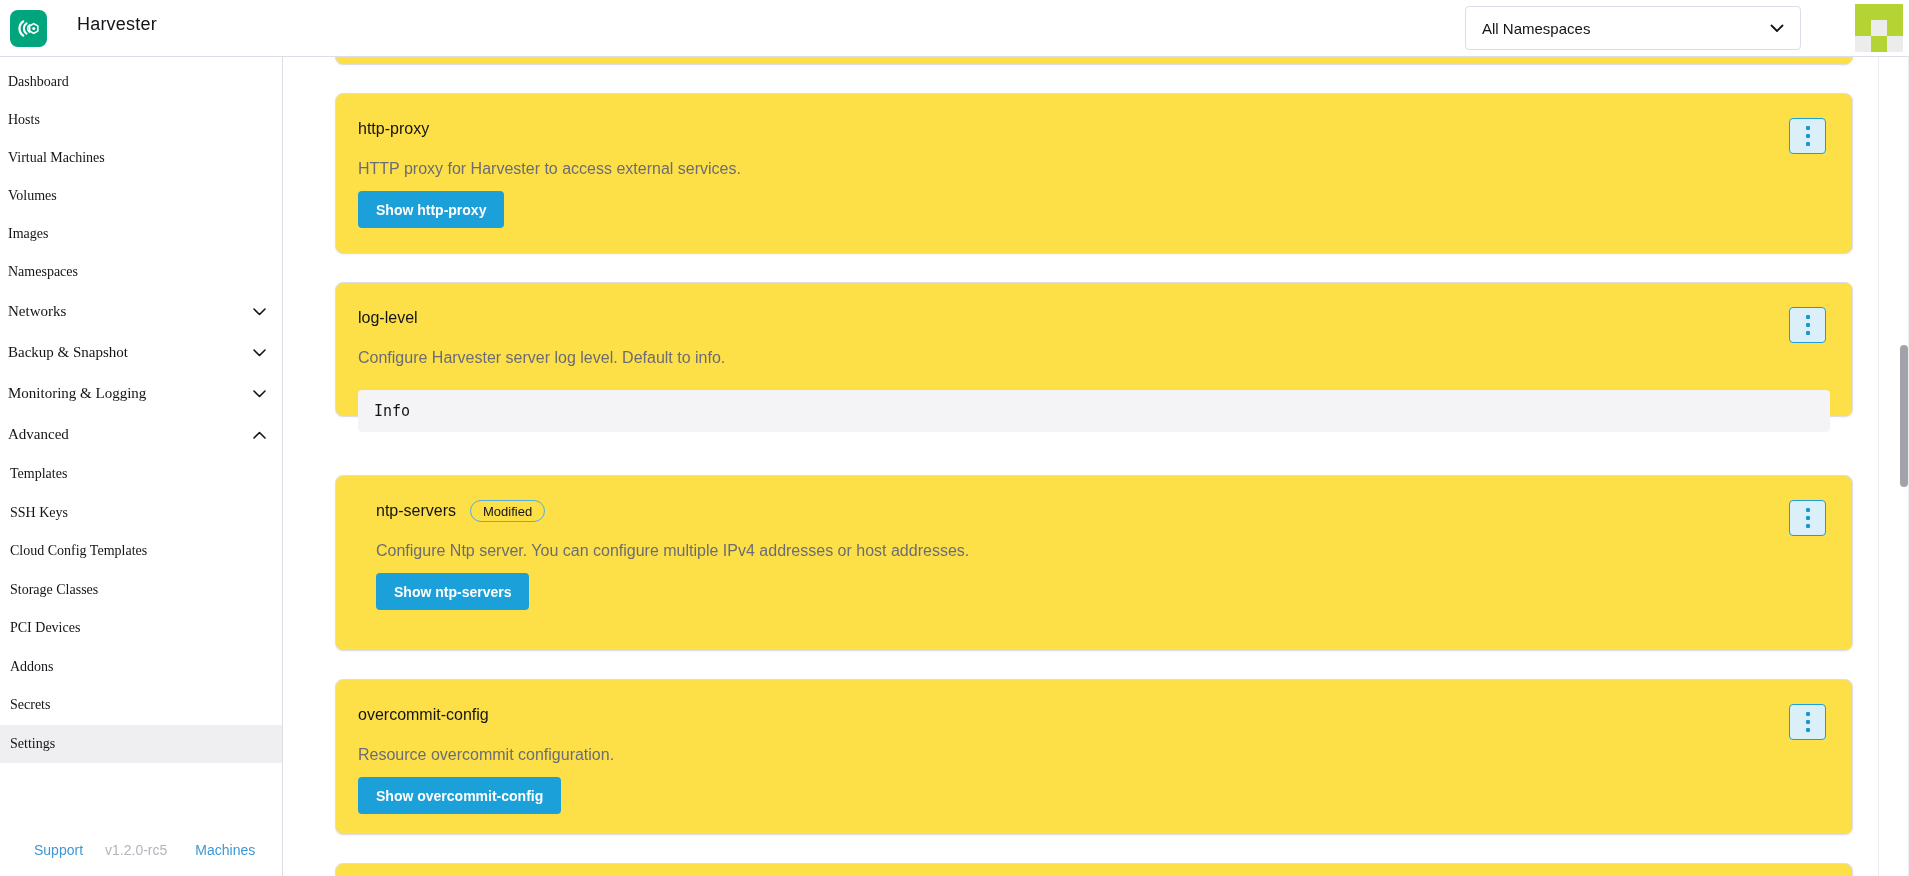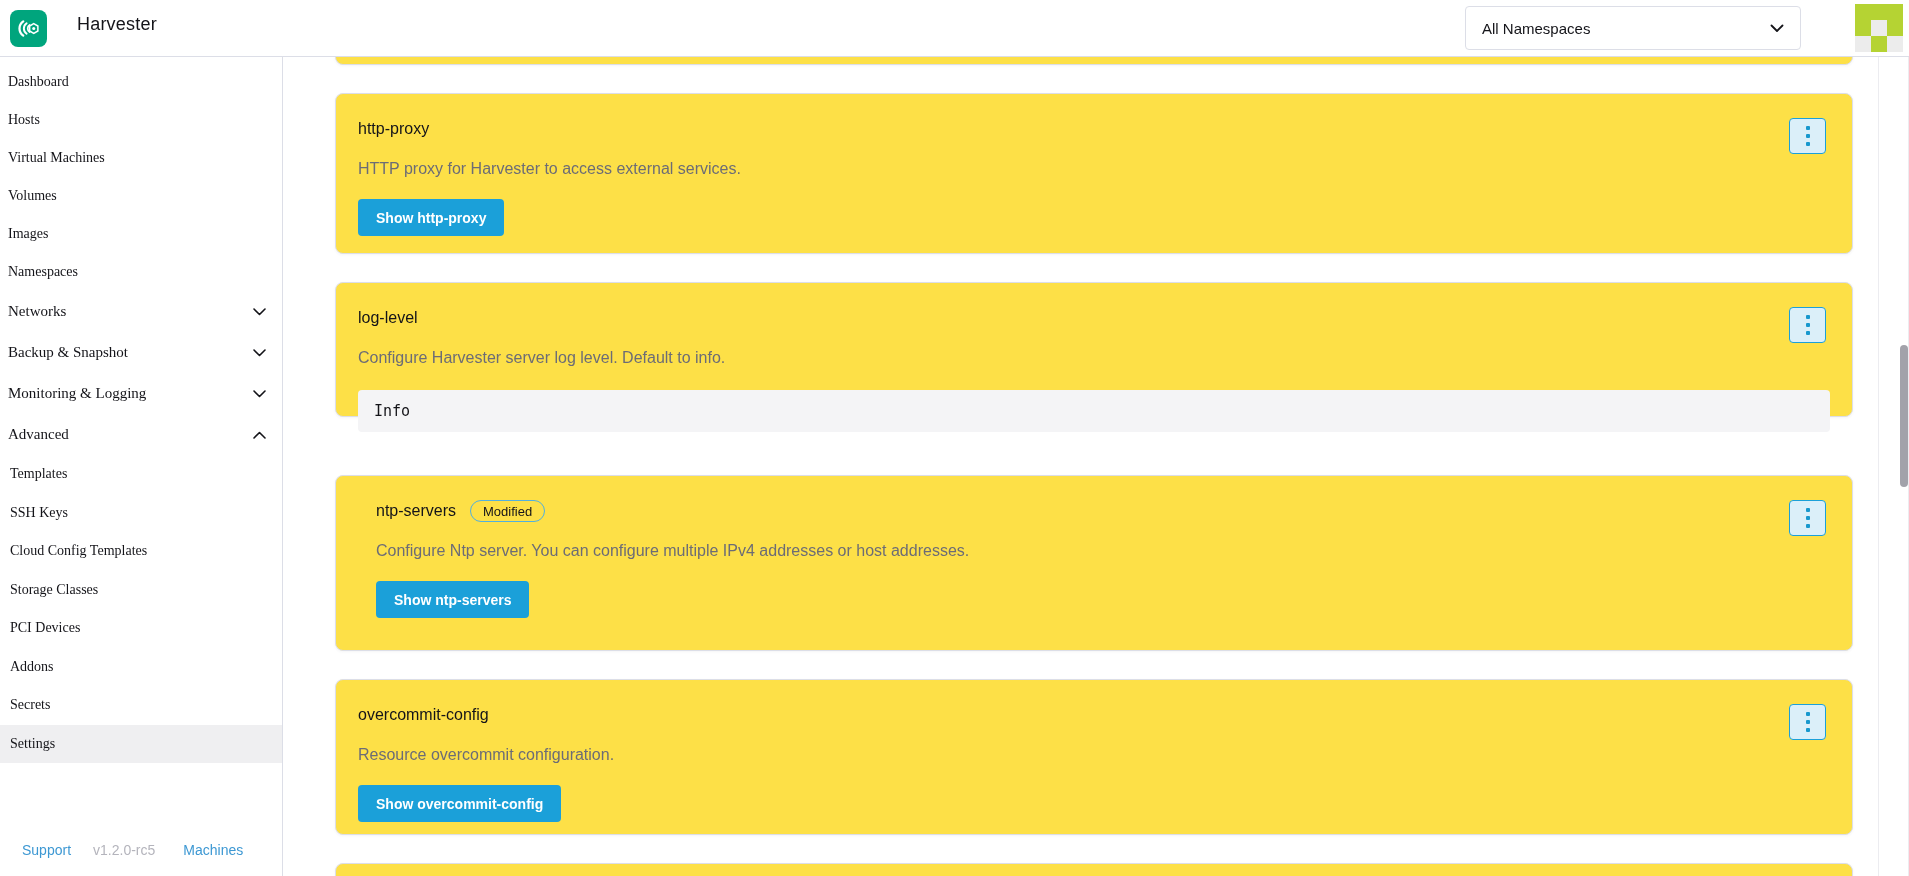--- a/index.html
+++ b/index.html
@@ -28,39 +28,39 @@
     font-size:14px; cursor:pointer; }
   .nav-group { height:41px; display:flex; align-items:center; justify-content:space-between;
     padding:0 16px 0 8px; font-size:15px; cursor:pointer; }
   .nav-sub { height:38.5px; display:flex; align-items:center; padding-left:10px;
     font-size:14px; cursor:pointer; }
   .nav-sub.selected { background:#efeff1; }
   .sidebar-footer { position:absolute; left:0; bottom:18px; width:100%;
     display:flex; align-items:center; font-size:14px; }
   .sidebar-footer .lnk { color:#3d98d3; cursor:pointer; }
   .sidebar-footer .ver { color:#b4b4bc; }
-  .f-support { margin-left:22px; } .f-ver { margin-left:22px; } .f-lang { margin-left:28px; }
+  .f-support { margin-left:34px; } .f-ver { margin-left:22px; } .f-lang { margin-left:28px; }
 
   
   .card { position:absolute; left:335px; width:1518px; background:#fde047;
     border:1px solid #dcdee7; border-radius:8px; padding:24px 22px;
     box-shadow:0 1px 3px rgba(60,60,80,.05); }
   .card-stub-top    { top:38px;  height:27px; padding:0; z-index:1; }
   .card-http        { top:93px;  height:161px; }
   .card-log         { top:282px; height:135px; }
   .card-ntp         { top:475px; height:176px;padding-left:40px; }
   .card-over        { top:679px; height:156px; }
   .card-stub-bottom { top:863px; height:50px; padding:0; }
 
   .card-title-row { display:flex; align-items:center; }
   .card-title { font-size:16px; font-weight:500; color:#141419; line-height:22px; }
   .badge { margin-left:14px; height:22px; display:inline-flex; align-items:center;
     padding:0 12px; border:1px solid #52b0de; border-radius:12px; font-size:13px; color:#141419; }
   .card-desc { margin-top:19px; font-size:16px; color:#6c6c76; line-height:20px; }
-  .btn-primary { margin-top:20px; height:37px; display:inline-flex; align-items:center;
+  .btn-primary { margin-top:12px; height:37px; display:inline-flex; align-items:center;
     padding:0 18px; background:#1ba0d9; color:#fff; font-size:14px; font-weight:700;
     border:none; border-radius:4px; cursor:pointer; }
   .code-block { margin-top:22px; height:42px; background:#f4f4f6; border-radius:4px;
     display:flex; align-items:center; padding-left:16px;
     font-family:"DejaVu Sans Mono", monospace; font-size:15px; color:#141419; }
   .menu-btn { position:absolute; top:24px; right:26px; width:37px; height:36px;
     background:#dbeff9; border:1px solid #1ba0d9; border-radius:4px; cursor:pointer;
     display:flex; flex-direction:column; align-items:center; justify-content:center; gap:4px; }
   .menu-btn i { width:4px; height:4px; background:#1898ce; border-radius:1px; display:block; }
 

